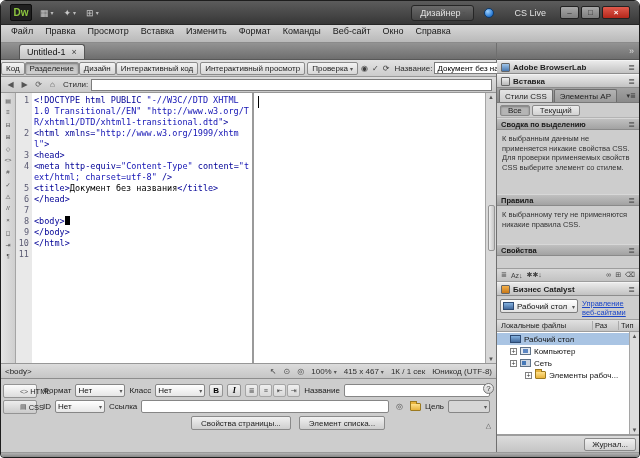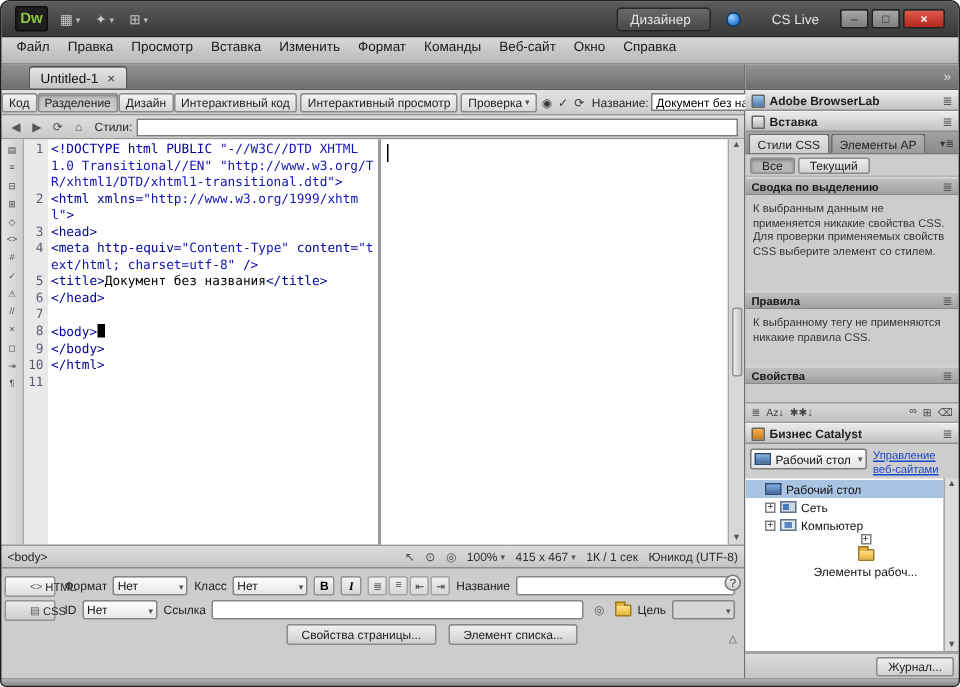--- a/index.html
+++ b/index.html
@@ -451,38 +451,43 @@
 
       <div class="files-body">
         <div class="site-row">
           <span class="site-select">
             <span class="ticon desktop"></span>
             <span>Рабочий стол</span>
             <span class="caret">▾</span>
           </span>
           <a class="manage-link">Управление веб-сайтами</a>
         </div>
+        <div class="file-cols">
+          <span class="fc1">Локальные файлы</span>
+          <span class="fc2">Раз</span>
+          <span class="fc3">Тип</span>
+        </div>
         <div class="tree-wrap">
           <div class="tree">
               <div class="tree-row selected" style="padding-left: 3px;">
                 <span class="expander-sp"></span>
                 <span class="ticon desktop"></span>
                 <span class="tree-label">Рабочий стол</span>
               </div>
               <div class="tree-row" style="padding-left: 13px;">
                 <span class="expander">+</span>
+                <span class="ticon computer"></span>
+                <span class="tree-label">Компьютер</span>
+              </div>
+              <div class="tree-row" style="padding-left: 13px;">
+                <span class="expander">+</span>
                 <span class="ticon network"></span>
                 <span class="tree-label">Сеть</span>
               </div>
-              <div class="tree-row" style="padding-left: 13px;">
-                <span class="expander">+</span>
-                <span class="ticon computer"></span>
-                <span class="tree-label">Компьютер</span>
-              </div>
-              <div class="tree-row" style="padding-left: 28px; flex-direction: column;">
+              <div class="tree-row" style="padding-left: 28px;">
                 <span class="expander">+</span>
                 <span class="ticon folder"></span>
                 <span class="tree-label">Элементы рабоч...</span>
               </div>
             </div>
           <div class="tree-scroll">
             <span>▲</span>
             <span>▼</span>
           </div>
         </div>

